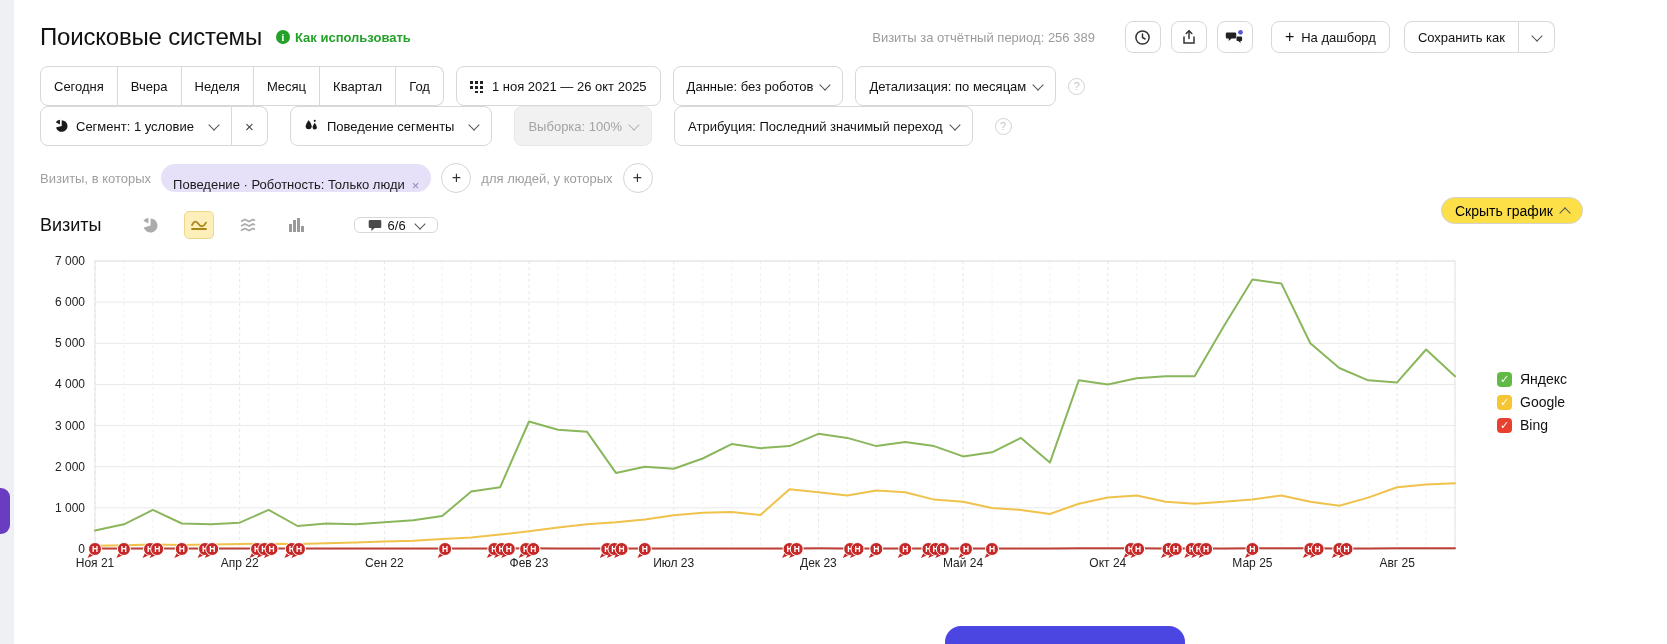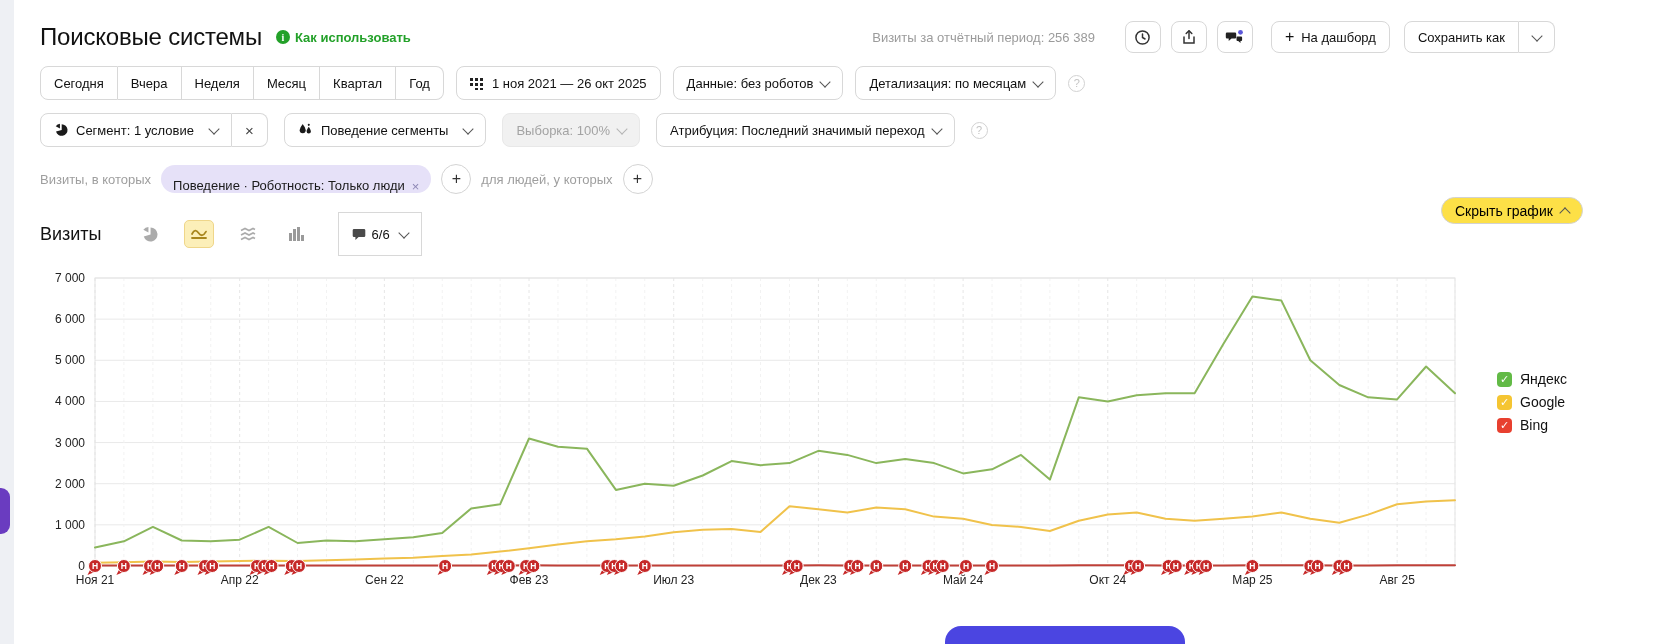--- a/index.html
+++ b/index.html
@@ -13,55 +13,55 @@
   
   .row{display:flex;align-items:center;}
   .header-row{height:38px;padding-right:112px;}
   .page-title{font-size:24px;font-weight:400;letter-spacing:-0.2px;margin-right:14px;white-space:nowrap;}
   .help-link{display:inline-flex;align-items:center;gap:5px;color:#23a129;font-size:13px;font-weight:700;cursor:pointer;}
   .info-dot{width:14px;height:14px;border-radius:50%;background:#23a129;color:#fff;font-size:10px;font-weight:700;
             display:inline-flex;align-items:center;justify-content:center;font-family:"Liberation Serif",serif;}
   .flex-sp{flex:1;}
   .period-text{color:#9b9b9b;font-size:13px;margin-right:20px;white-space:nowrap;}
 
-  .btn{display:inline-flex;align-items:center;height:34px;padding:0 13px;border:1px solid #d8d8d8;
+  .btn{display:inline-flex;align-items:center;height:40px;padding:0 13px;border:1px solid #d8d8d8;
        border-radius:8px;background:#fff;font-size:13px;color:#111;cursor:pointer;white-space:nowrap;box-sizing:border-box;}
   .icon-btn{width:36px;height:32px;padding:0;justify-content:center;margin-left:10px;position:relative;}
   .tall{height:32px;}
   .group{display:inline-flex;}
   .group .btn{border-radius:0;border-left-width:0;}
   .group .btn:first-child{border-left-width:1px;border-radius:8px 0 0 8px;}
   .group .btn:last-child{border-radius:0 8px 8px 0;}
   .chv{width:7px;height:7px;border-right:1.6px solid #555;border-bottom:1.6px solid #555;display:inline-block;
        transform:rotate(45deg);margin:-3px 0 0 8px;}
   .chv-up{transform:rotate(225deg);margin-top:4px;}
   .chv-gray{border-color:#b5b5b5;}
   .mt1{margin-top:10px;gap:12px;}
-  .mt2{margin-top:13px;gap:16px;}
+  .mt2{gap:22px;}
   .mt3{margin-top:17px;gap:10px;}
   .mt4{margin-top:18px;gap:12px;}
   .disabled-btn{background:#f1f1f1;border-color:#e8e8e8;color:#a3a3a3;cursor:default;}
   .help-circ{width:17px;height:17px;border:1.5px solid #d2d2d2;border-radius:50%;color:#c4c4c4;font-size:11px;
              display:inline-flex;align-items:center;justify-content:center;box-sizing:border-box;}
   .xmark{font-size:15px;color:#444;line-height:1;}
 
   
   .gray-lab{color:#9e9e9e;font-size:13px;white-space:nowrap;}
   .chip{display:inline-flex;align-items:flex-end;gap:7px;background:#e6e1f8;border-radius:15px;height:28px;
         padding:0 12px;font-size:13px;color:#1a1a1a;cursor:pointer;}
   .chip .xmark{color:#8d87b5;font-size:13px;}
   .circle-plus{width:28px;height:28px;border:1px solid #d4d4d4;border-radius:50%;background:#fff;font-size:16px;color:#333;
                display:inline-flex;align-items:center;justify-content:center;cursor:pointer;}
 
   
   .metric-title{font-size:18px;margin-right:22px;}
   .ctype{width:28px;height:26px;border-radius:5px;display:inline-flex;align-items:center;justify-content:center;
          cursor:pointer;margin-right:8px;}
   .ctype.sel{background:#fcefb9;border:1px solid #efd68a;}
-  .badge-btn{height:44px;border-radius:0;gap:6px;margin-left:8px;}
+  .badge-btn{height:16px;border-radius:6px;gap:6px;margin-left:24px;}
   .hide-chart{position:absolute;left:1441px;top:197px;height:27px;border:1px solid #d2d2d2;border-radius:15px;
               background:#fde047;display:inline-flex;align-items:center;padding:0 13px;font-size:14px;cursor:pointer;z-index:4;}
 
   
   .chart-wrap{margin:14px 0 0 40px;position:relative;width:1420px;}
   .ylab,.xlab{font-size:12px;fill:#222;}
   .mlab{font-size:8.5px;fill:#fff;font-weight:700;}
   .legend{position:absolute;left:1497px;top:371px;z-index:3;}
   .lg-row{display:flex;align-items:center;gap:8px;margin-bottom:7px;cursor:pointer;}
   .lg-box{width:15px;height:15px;border-radius:4px;display:inline-flex;align-items:center;justify-content:center;

